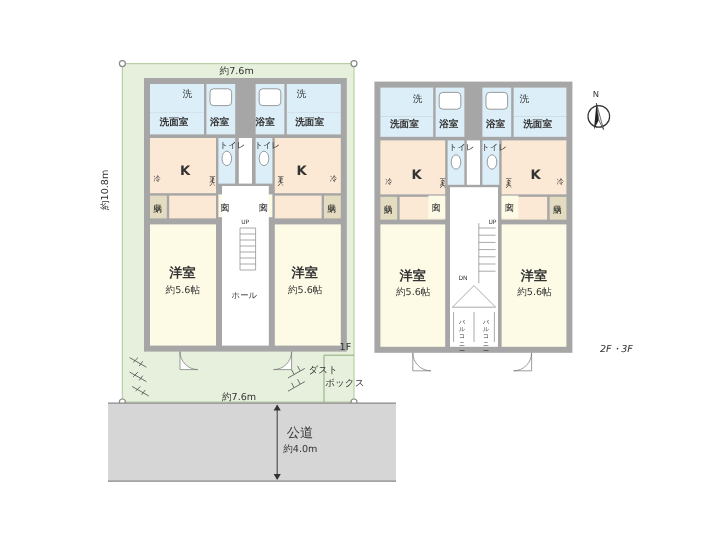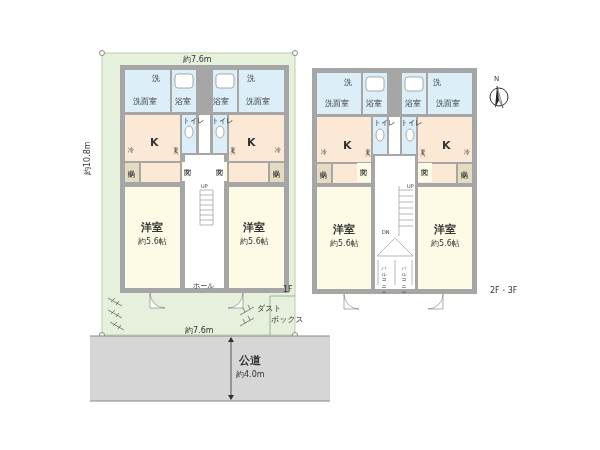--- a/index.html
+++ b/index.html
@@ -1,28 +1,28 @@
 <!DOCTYPE html>
 <html><head>
 <meta charset="utf-8">
 <style>
   html, body { margin: 0; padding: 0; background: #ffffff; }
   body { width: 600px; height: 450px; position: relative; overflow: hidden;
          font-family: "DejaVu Sans", sans-serif; }
   #plan { position: absolute; left: 0; top: 0; width: 600px; height: 450px; }
   .lbl { position: absolute; color: #333; white-space: nowrap; line-height: 1; }
-  .room { font-size: 8px; }
+  .room { font-size: 8px; font-weight: bold; }
   .room-lg { font-size: 11px; font-weight: bold; }
   .area { font-size: 8px; text-align: center; }
   .k { font-size: 11px; font-weight: bold; }
   .tiny { font-size: 6px; }
   .vert { writing-mode: vertical-rl; font-size: 7px; letter-spacing: 1px; }
   .dim { font-size: 8px; }
   .floor { font-size: 8px; color: #333; }
-  .road { font-size: 11px; font-weight: bold; }
+  .road { font-size: 11px; font-weight: normal; }
 </style>
 </head>
 <body>
 
 <svg id="plan" viewBox="0 0 600 450" xmlns="http://www.w3.org/2000/svg">
 
   <rect x="102" y="53" width="193" height="282" fill="#e6f0dc" stroke="#b9cfa6" stroke-width="1"></rect>
   <circle cx="102" cy="53" r="2.5" fill="#fff" stroke="#888"></circle>
   <circle cx="295" cy="53" r="2.5" fill="#fff" stroke="#888"></circle>
   <circle cx="102" cy="335" r="2.5" fill="#fff" stroke="#888"></circle>
@@ -175,21 +175,21 @@
 <div class="lbl tiny" style="left:212px;top:118px;font-size:7px;">トイレ</div>
 <div class="lbl k" style="left:247px;top:137px;">K</div>
 <div class="lbl tiny" style="left:275px;top:147px;">冷</div>
 <div class="lbl vert" style="left:272px;top:164px;">収納</div>
 <div class="lbl vert" style="left:215px;top:163px;">玄関</div>
 <div class="lbl vert" style="left:230px;top:143px;font-size:5px;">下足入</div>
 <div class="lbl room-lg" style="left:243px;top:222px;">洋室</div>
 <div class="lbl area" style="left:240px;top:238px;">約5.6帖</div>
 
 <div class="lbl tiny" style="left:201px;top:184px;font-size:5px;">UP</div>
-<div class="lbl tiny" style="left:193px;top:243px;font-size:7px;margin-top:40px;">ホール</div>
+<div class="lbl tiny" style="left:193px;top:243px;font-size:7px;">ホール</div>
 <div class="lbl floor" style="left:283px;top:286px;">1F</div>
 
 <div class="lbl tiny" style="left:344px;top:79px;font-size:8px;">洗</div>
 <div class="lbl room" style="left:325px;top:100px;">洗面室</div>
 <div class="lbl room" style="left:366px;top:100px;">浴室</div>
 <div class="lbl tiny" style="left:374px;top:120px;font-size:7px;">トイレ</div>
 <div class="lbl k" style="left:343px;top:140px;">K</div>
 <div class="lbl tiny" style="left:321px;top:149px;">冷</div>
 <div class="lbl vert" style="left:319px;top:165px;">収納</div>
 <div class="lbl vert" style="left:359px;top:163px;">玄関</div>
@@ -206,15 +206,15 @@
 <div class="lbl tiny" style="left:464px;top:149px;">冷</div>
 <div class="lbl vert" style="left:460px;top:165px;">収納</div>
 <div class="lbl vert" style="left:420px;top:163px;">玄関</div>
 <div class="lbl vert" style="left:420px;top:145px;font-size:5px;">下足入</div>
 <div class="lbl room-lg" style="left:434px;top:224px;">洋室</div>
 <div class="lbl area" style="left:431px;top:240px;">約5.6帖</div>
 <div class="lbl vert" style="left:401px;top:262px;font-size:5px;">バルコニー</div>
 
 <div class="lbl tiny" style="left:407px;top:184px;font-size:5px;">UP</div>
 <div class="lbl tiny" style="left:382px;top:230px;font-size:5px;">DN</div>
-<div class="lbl floor" style="left:490px;top:287px;">2F・3F</div>
+<div class="lbl floor" style="left:500px;top:287px;font-style:italic;">2F・3F</div>
 
 <div class="lbl tiny" style="left:494px;top:76px;font-size:7px;">N</div>
 
 </body></html>

